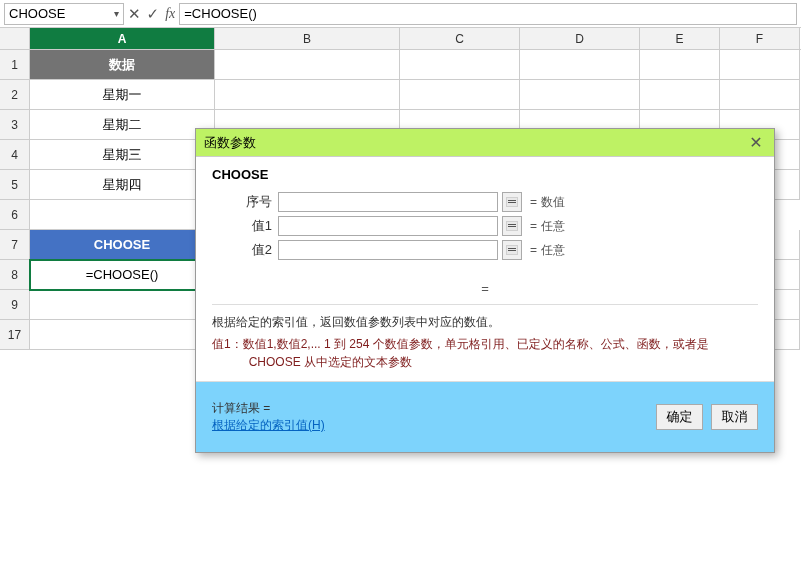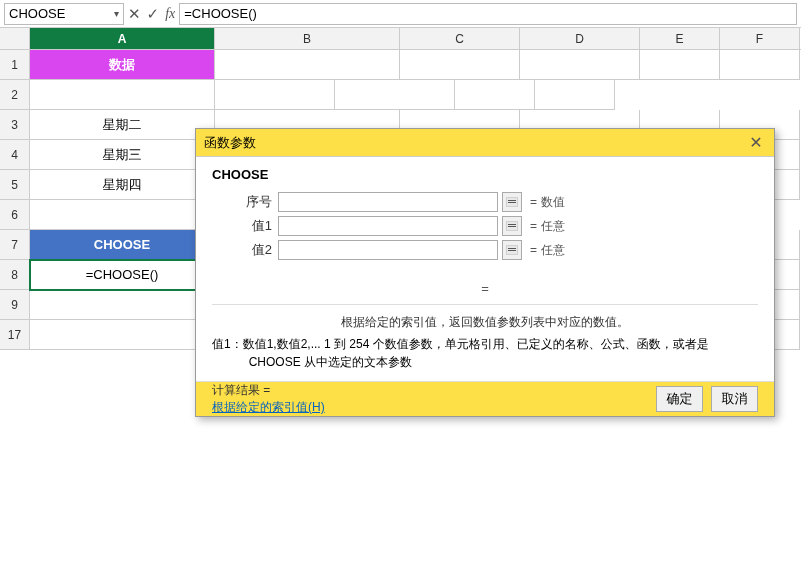--- a/index.html
+++ b/index.html
@@ -97,21 +97,21 @@
       overflow: hidden;
     }
     .cell-a { width: 185px; min-width: 185px; }
     .cell-b { width: 185px; min-width: 185px; }
     .cell-c { width: 120px; min-width: 120px; }
     .cell-d { width: 120px; min-width: 120px; }
     .cell-e { width: 80px; min-width: 80px; }
     .cell-f { width: 80px; min-width: 80px; }
 
     .cell.header-cell {
-      background: #d946ef;
+      background: #737373;
       color: #fff;
       font-weight: bold;
     }
     .cell.active-cell {
       outline: 2px solid #107c41;
       outline-offset: -1px;
       z-index: 1;
     }
     .cell.choose-cell {
       background: #4472c4;
@@ -132,21 +132,21 @@
       width: 580px;
       background: #fff;
       border: 1px solid #999;
       box-shadow: 3px 3px 8px rgba(0,0,0,0.3);
       font-size: 13px;
     }
     .dialog-titlebar {
       display: flex;
       align-items: center;
       justify-content: space-between;
-      background: #fde047;
+      background: #bef264;
       border-bottom: 1px solid #ccc;
       padding: 4px 8px;
       height: 28px;
     }
     .dialog-title { font-size: 13px; font-weight: normal; }
     .dialog-close {
       cursor: pointer;
       font-size: 16px;
       color: #555;
       width: 20px;
@@ -202,29 +202,29 @@
       color: #555;
     }
     .dialog-desc {
       font-size: 12px;
       color: #333;
       line-height: 1.5;
       border-top: 1px solid #ddd;
       padding-top: 8px;
       margin-top: 4px;
     }
-    .dialog-desc-main { margin-bottom: 4px; text-align: center; }
-    .dialog-desc-detail { color: #000000; font-size: 12px; line-height: 1.5; }
+    .dialog-desc-main { margin-bottom: 4px; }
+    .dialog-desc-detail { color: #7f1d1d; font-size: 12px; line-height: 1.5; }
     .dialog-footer {
       display: flex;
       align-items: center;
       justify-content: space-between;
-      padding: 0 16px;
+      padding: 18px 16px;
       border-top: 1px solid #ddd;
-      background: #fde047;
+      background: #7dd3fc;
     }
     .calc-result-row { font-size: 12px; color: #333; }
     .dialog-help-link { font-size: 12px; color: #0563c1; cursor: pointer; text-decoration: underline; }
     .dialog-buttons { display: flex; gap: 8px; }
     .dialog-btn {
       width: 47px;
       height: 26px;
       border: 1px solid #aaa;
       background: #f0f0f0;
       cursor: pointer;
@@ -274,20 +274,21 @@
       <div class="cell cell-a header-cell">数据</div>
       <div class="cell cell-b"></div>
       <div class="cell cell-c"></div>
       <div class="cell cell-d"></div>
       <div class="cell cell-e"></div>
       <div class="cell cell-f"></div>
     </div>
 
     <div class="sheet-row">
       <div class="row-num">2</div>
+      <div class="cell cell-a">星期一</div>
       <div class="cell cell-b"></div>
       <div class="cell cell-c"></div>
       <div class="cell cell-d"></div>
       <div class="cell cell-e"></div>
       <div class="cell cell-f"></div>
     </div>
 
     <div class="sheet-row">
       <div class="row-num">3</div>
       <div class="cell cell-a">星期二</div>

